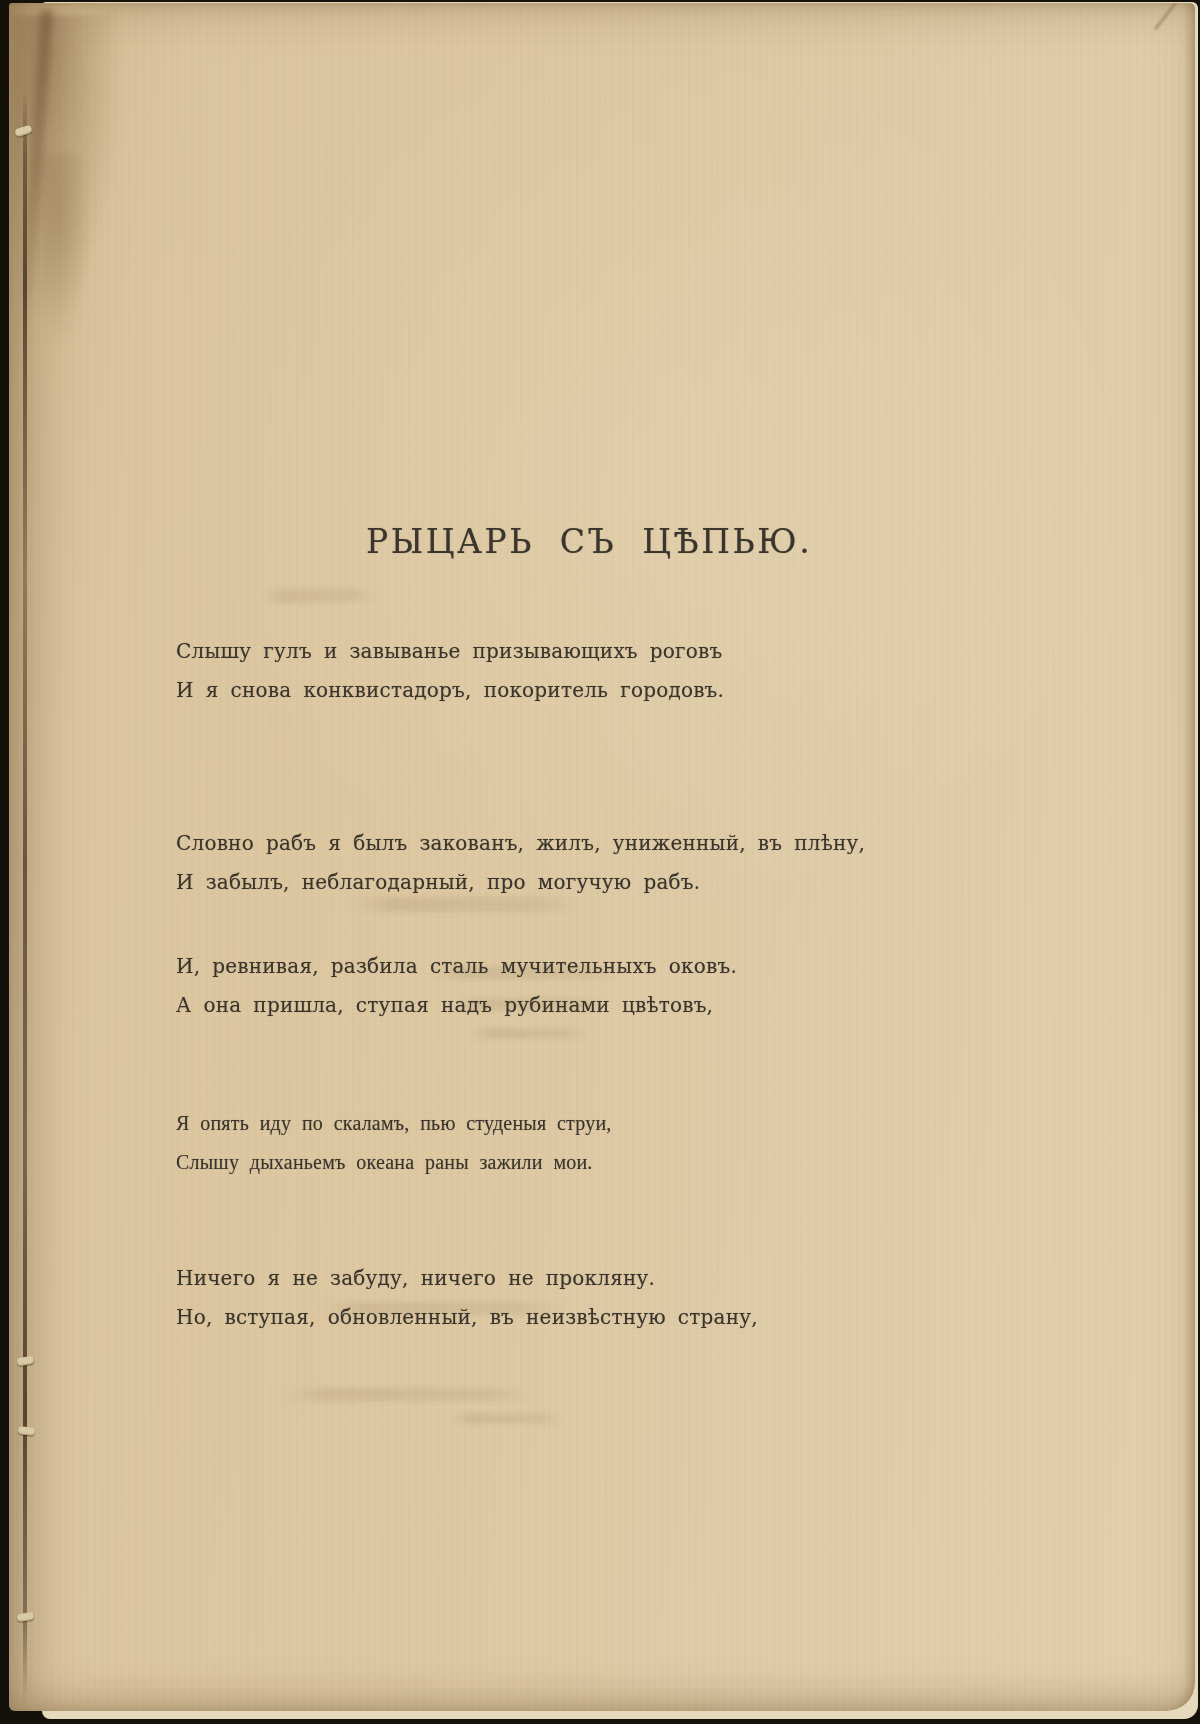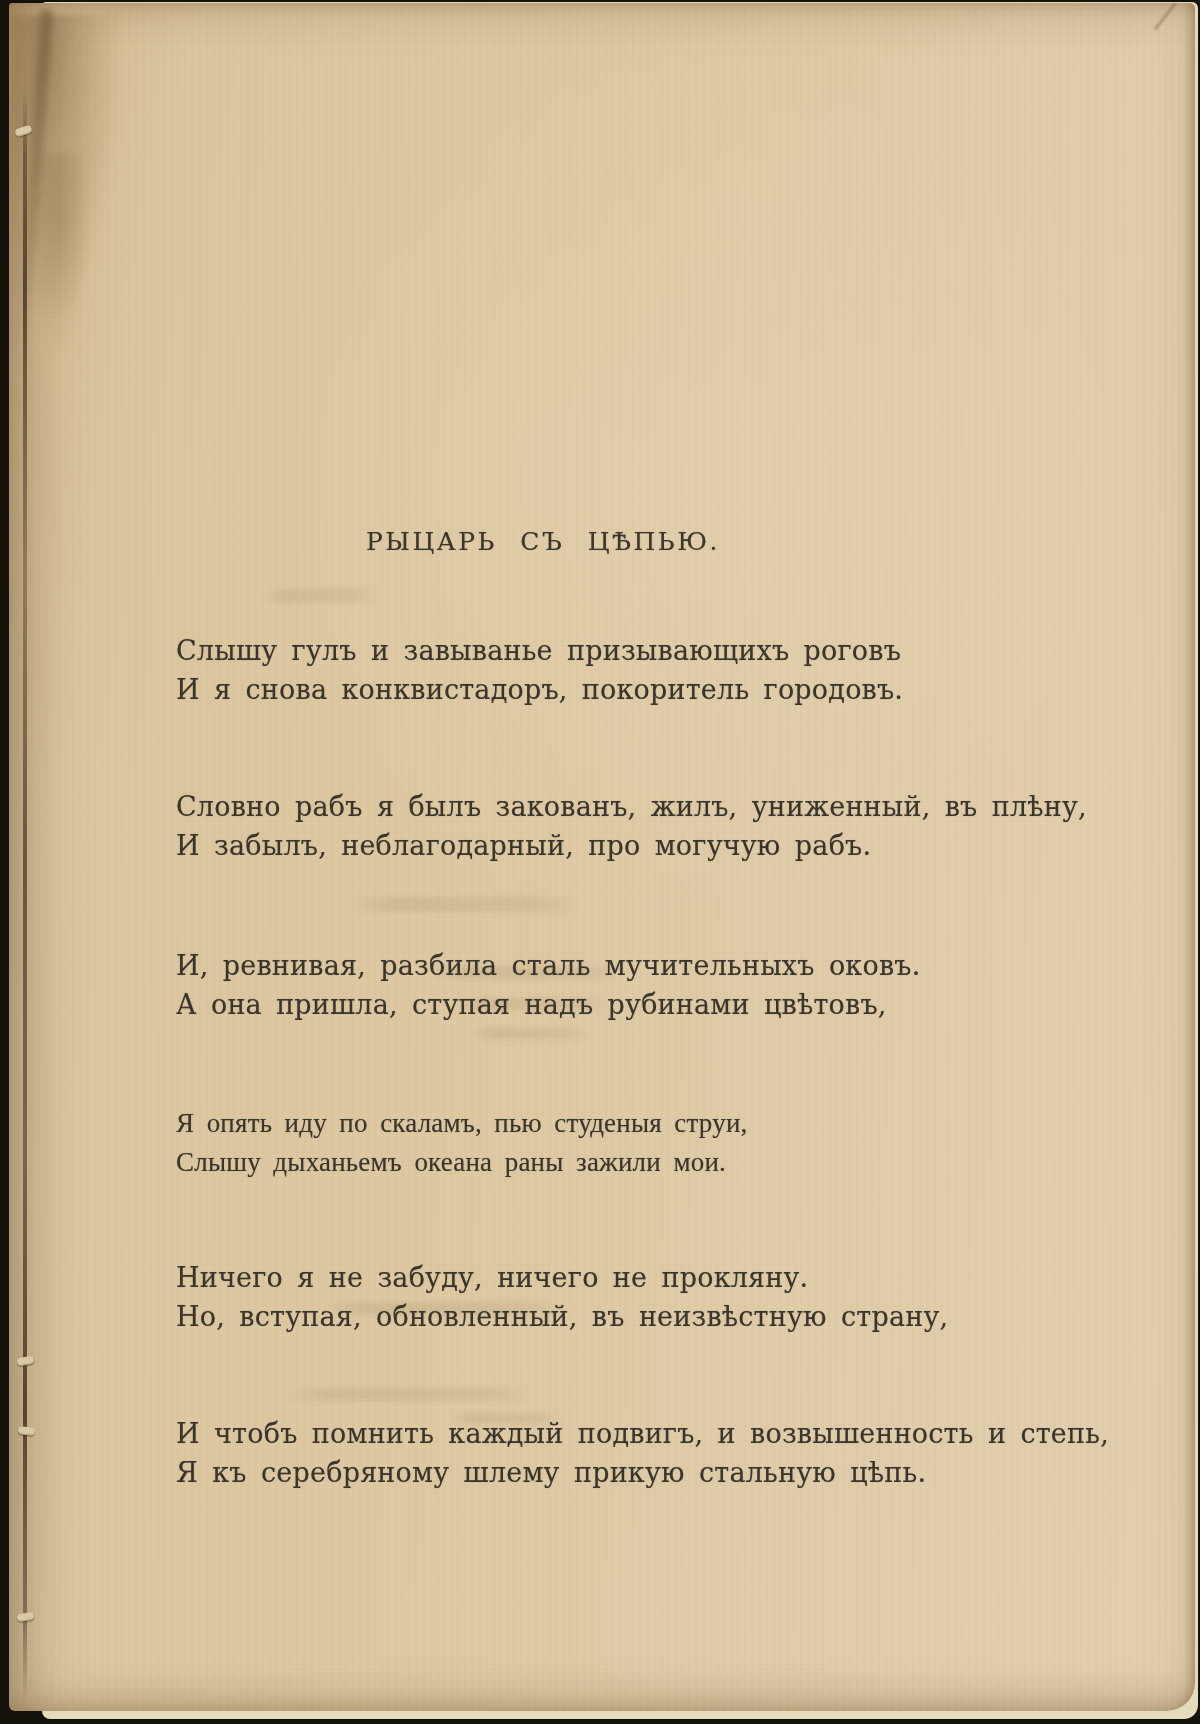--- a/index.html
+++ b/index.html
@@ -111,46 +111,46 @@
   .g4 { left: 446px; top: 995px;  width: 152px; height: 12px; }
   .g5 { left: 461px; top: 1025px; width: 118px; height: 11px; }
   .g6 { left: 311px; top: 1299px; width: 248px; height: 13px; }
   .g7 { left: 273px; top: 1385px; width: 252px; height: 13px; }
   .g8 { left: 441px; top: 1410px; width: 112px; height: 11px; }
   
   .poem-title {
     position: absolute;
     left: 357px; top: 521px;
     margin: 0;
-    font-size: 25px;
+    font-size: 33px;
     font-weight: normal;
     line-height: 36px;
     letter-spacing: 2.5px;
     word-spacing: 13px;
     color: #3b362d;
     text-shadow: 0 0 1px rgba(59,54,45,0.45);
     white-space: nowrap;
   }
   .stanza {
     position: absolute;
     left: 167px;
     margin: 0;
   }
   .stanza p {
     margin: 0;
-    font-size: 27px;
+    font-size: 20px;
     line-height: 38.5px;
     letter-spacing: 0.2px;
     word-spacing: 5.5px;
     color: #3a352c;
     text-shadow: 0 0 1px rgba(58,53,44,0.40);
     white-space: nowrap;
   }
   .st-1 { top: 629px;  }
-  .st-2 { top: 785px;  }
+  .st-2 { top: 821px;  }
   .st-3 { top: 944px;  }
   .st-4 { top: 1101px; font-family: Liberation Serif, serif; }
   .st-5 { top: 1256px; }
   .st-6 { top: 1412px; }
   
   .corner-mark {
     position: absolute;
     right: 28px; top: -4px;
     width: 3px; height: 34px;
     background: rgba(120,95,60,0.45);
@@ -206,19 +206,15 @@
     <div class="stanza st-4">
       <p>Я опять иду по скаламъ, пью студеныя струи,</p>
       <p>Слышу дыханьемъ океана раны зажили мои.</p>
     </div>
 
     <div class="stanza st-5">
       <p>Ничего я не забуду, ничего не прокляну.</p>
       <p>Но, вступая, обновленный, въ неизвѣстную страну,</p>
     </div>
 
-    <div class="stanza st-6">
-      <p>И чтобъ помнить каждый подвигъ, и возвышенность и степь,</p>
-      <p>Я къ серебряному шлему прикую стальную цѣпь.</p>
-    </div>
 
   </div>
 </div>
 
 </body></html>

